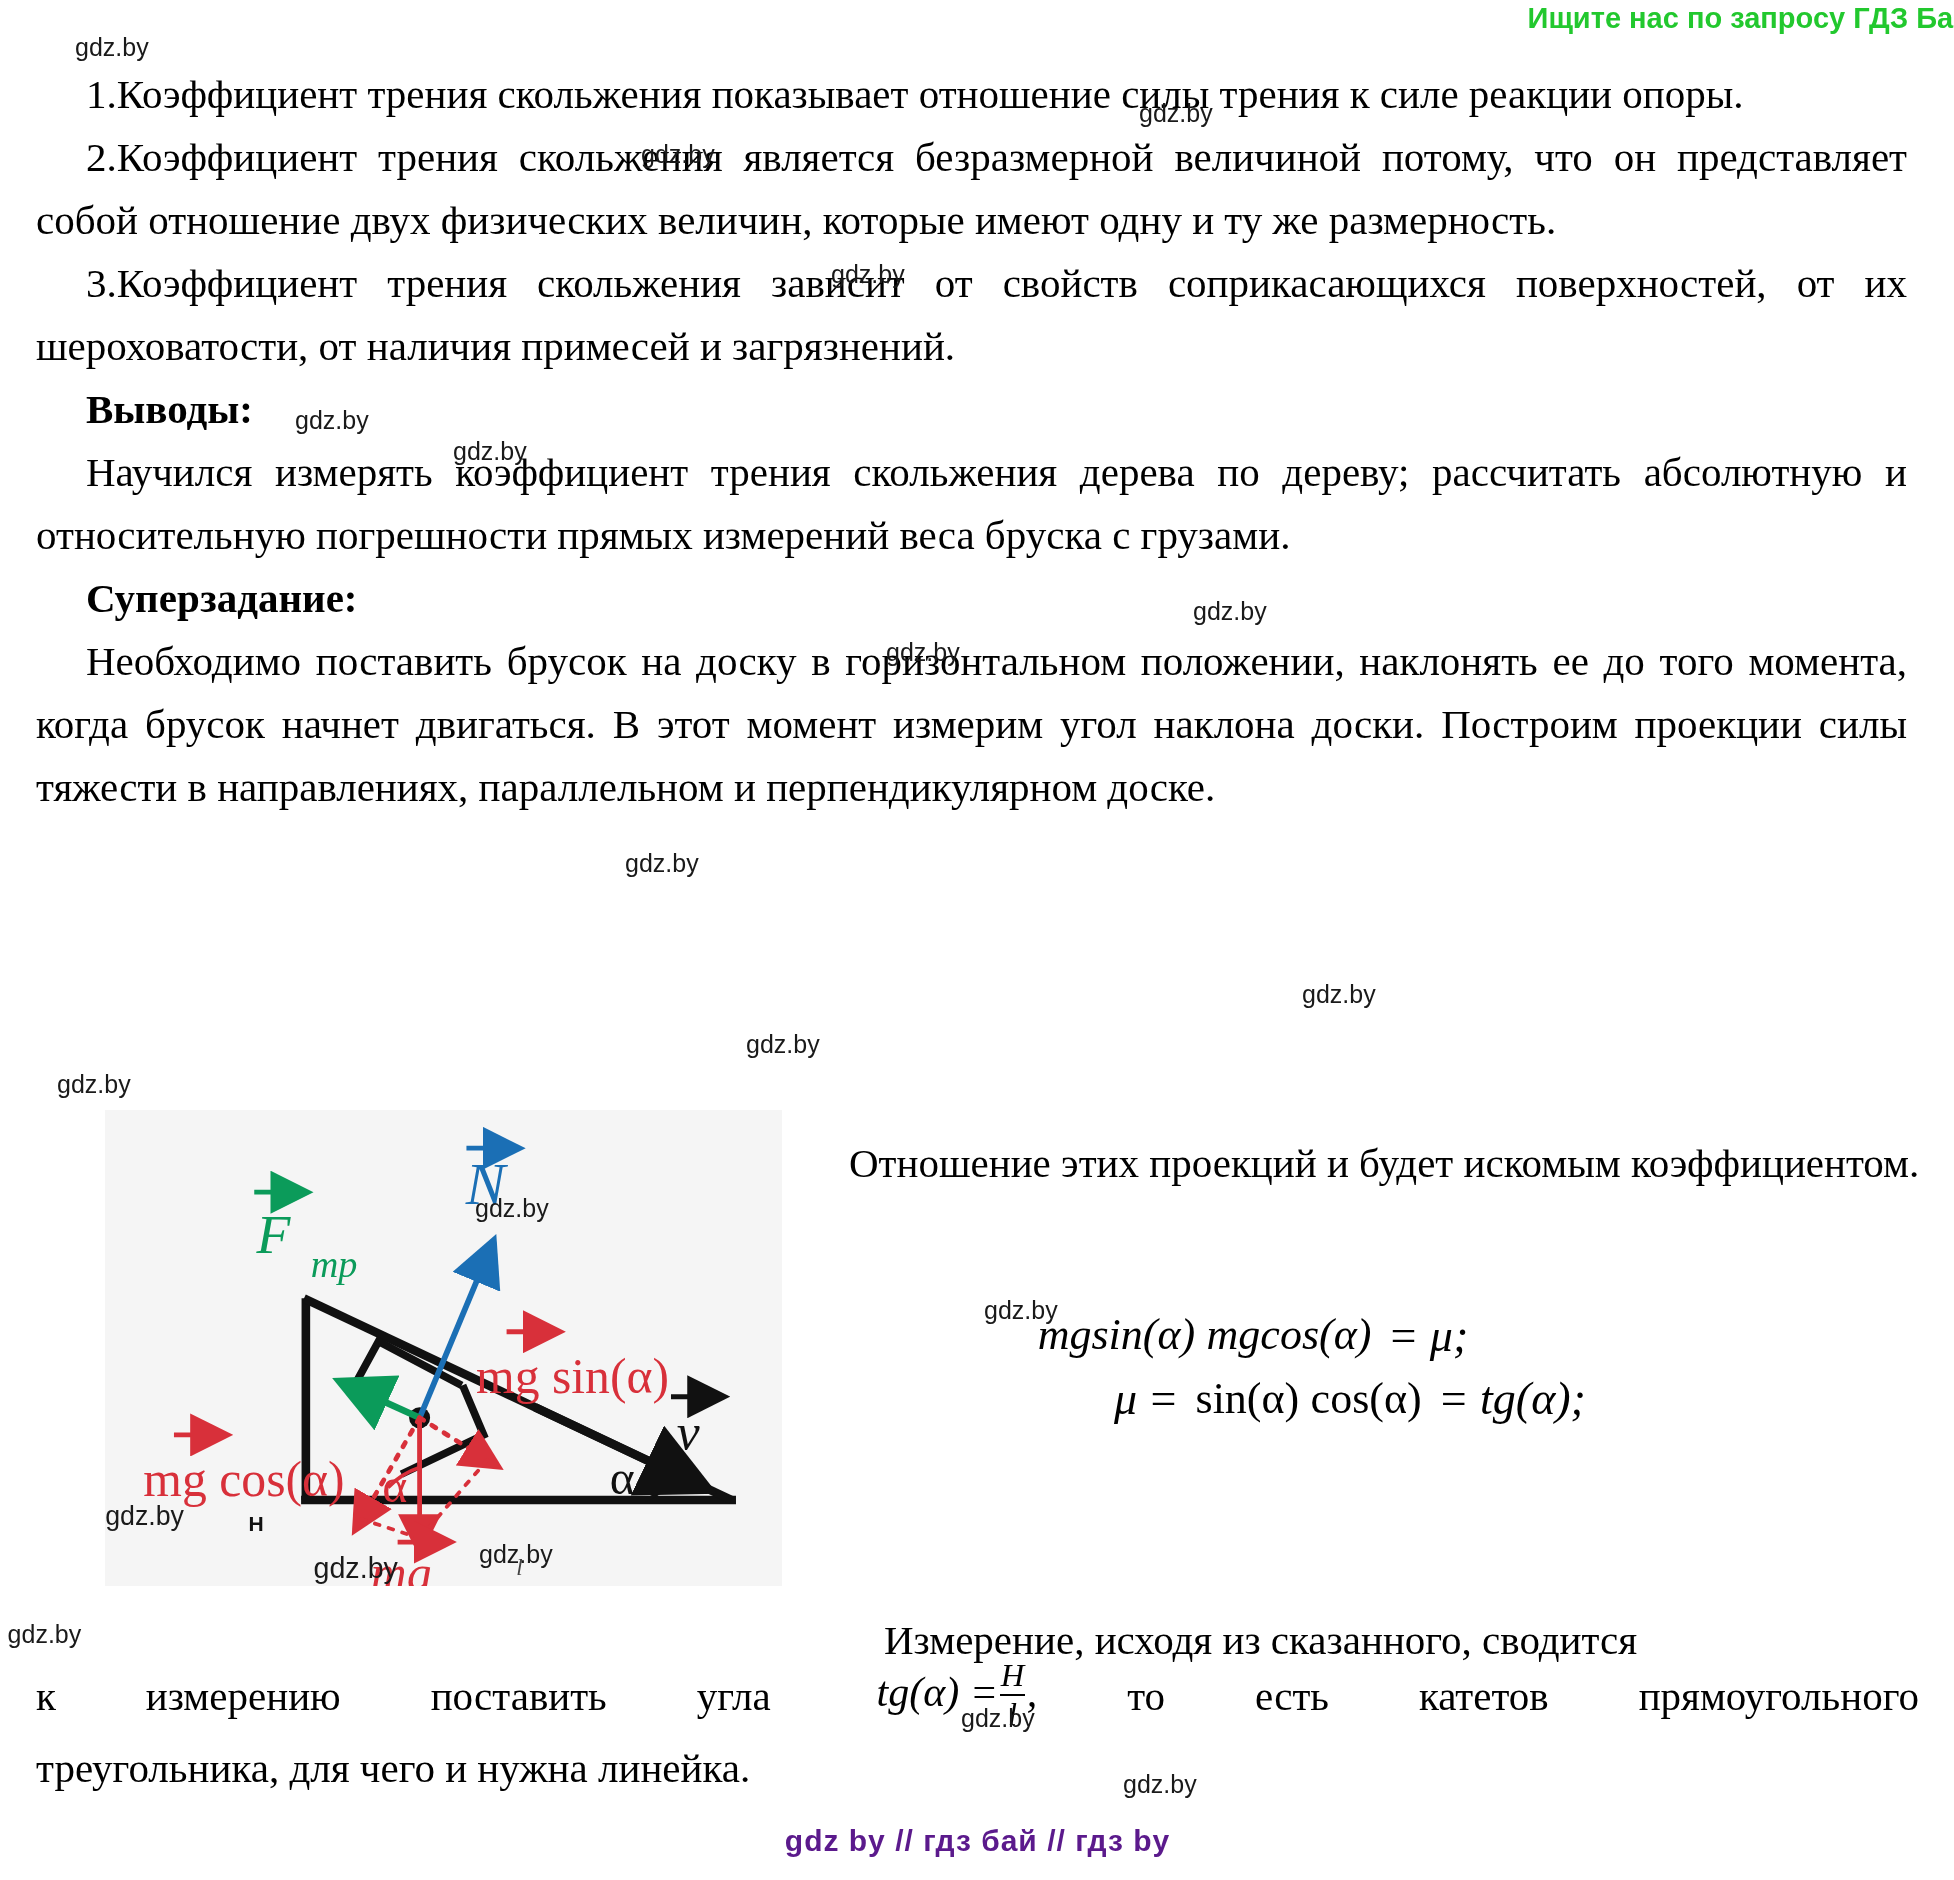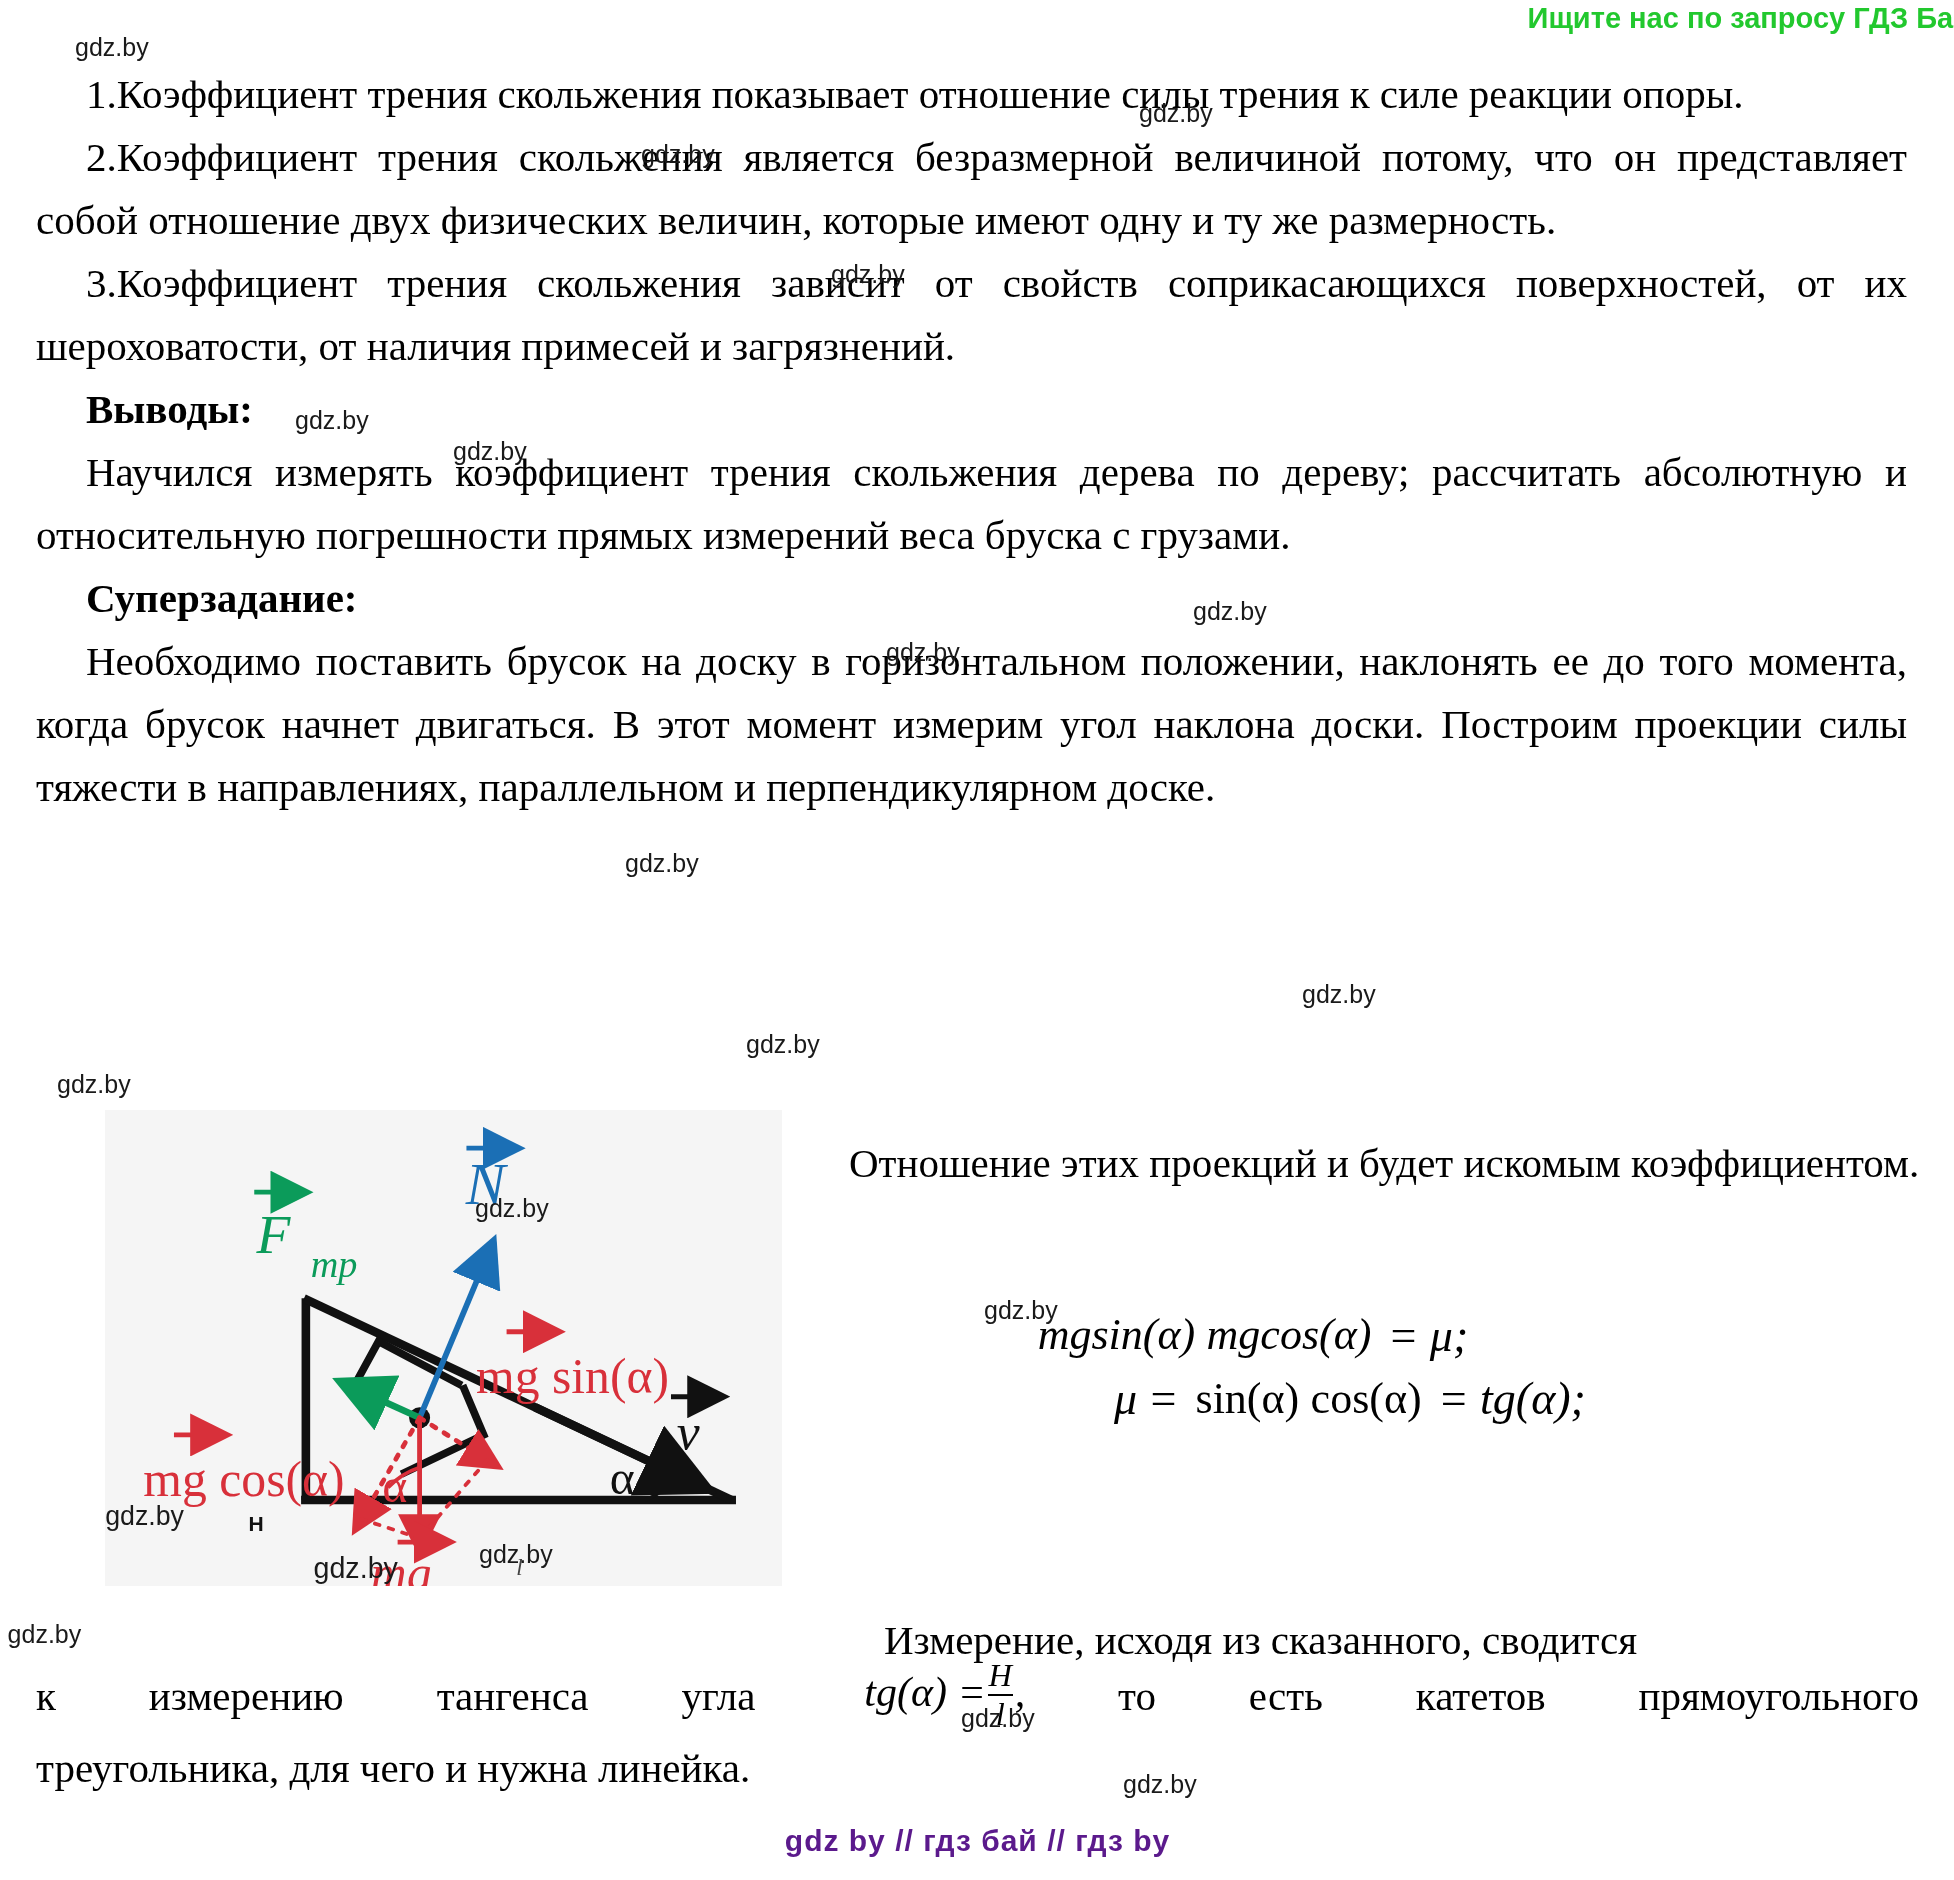--- a/index.html
+++ b/index.html
@@ -316,21 +316,21 @@
 </div>
 
 <div class="bottom-col">
   <p>Измерение, исходя из сказанного, сводится</p>
 </div>
 
 <div class="bottom-line2">
   <div class="justify-row">
     <span class="w">к</span>
     <span class="w">измерению</span>
-    <span class="w">тангенса</span>
+    <span class="w">поставить</span>
     <span class="w">угла</span>
     <span class="tg-expr">
       <span>tg(α) =</span><span class="inline-frac">
           <span class="n">H</span>
           <span class="b"></span>
           <span class="d">l</span>
         </span><span>,</span>
     </span>
     <span class="w">то</span>
     <span class="w">есть</span>

